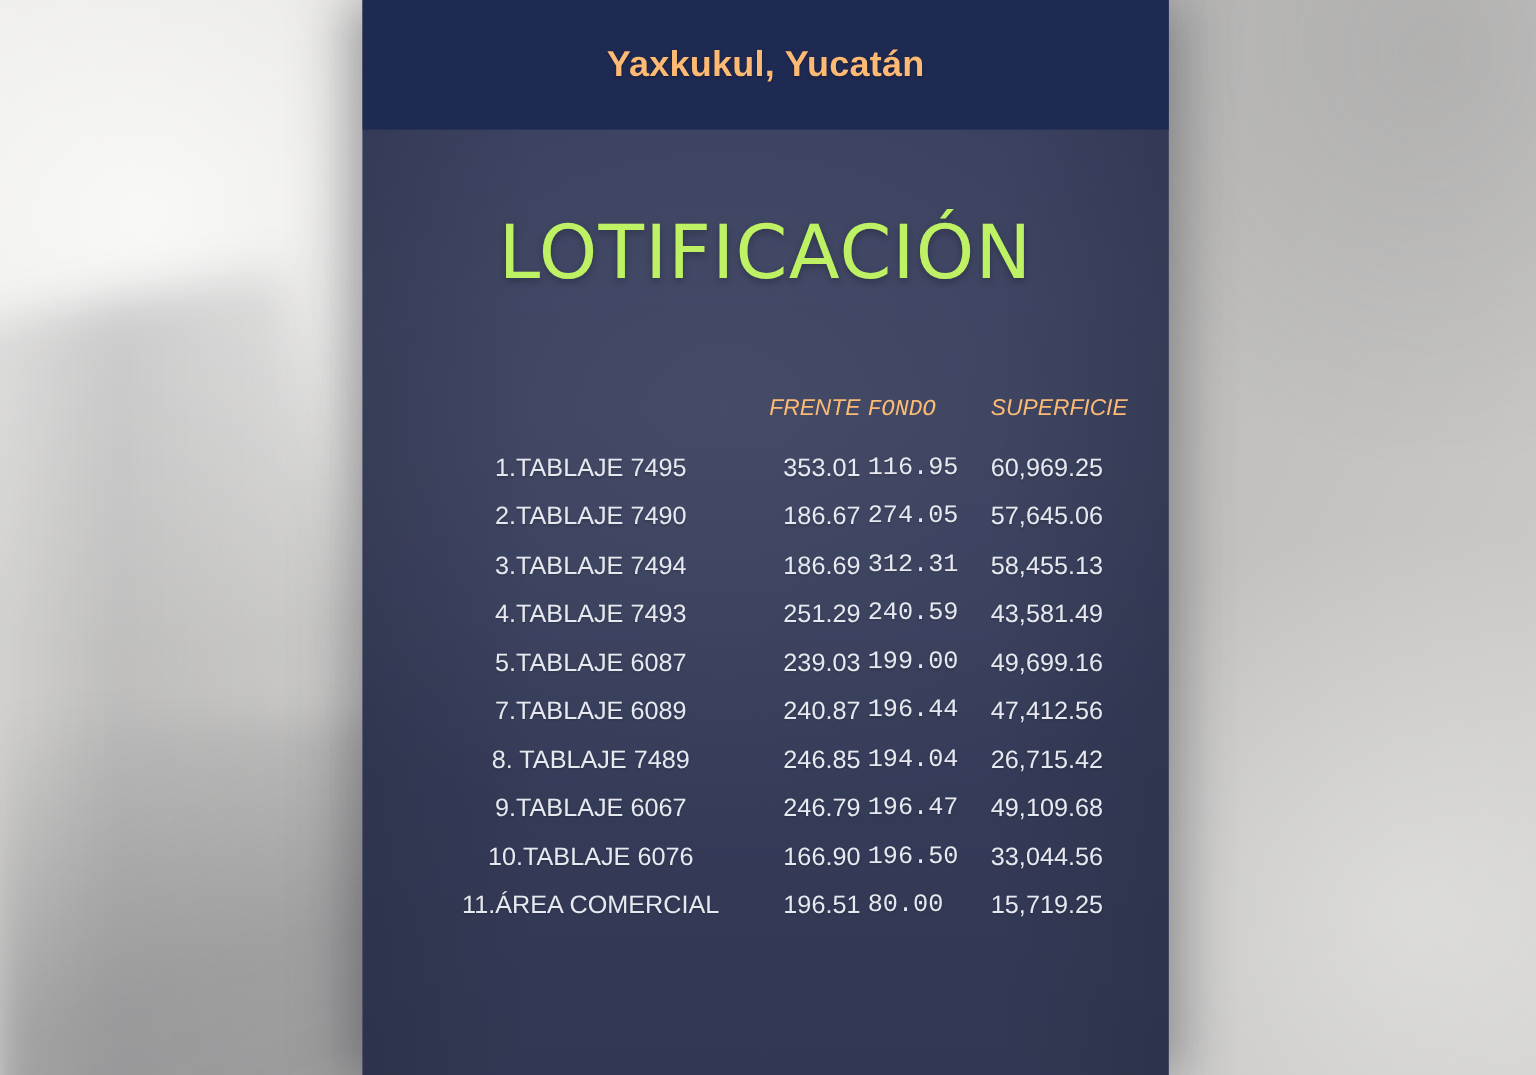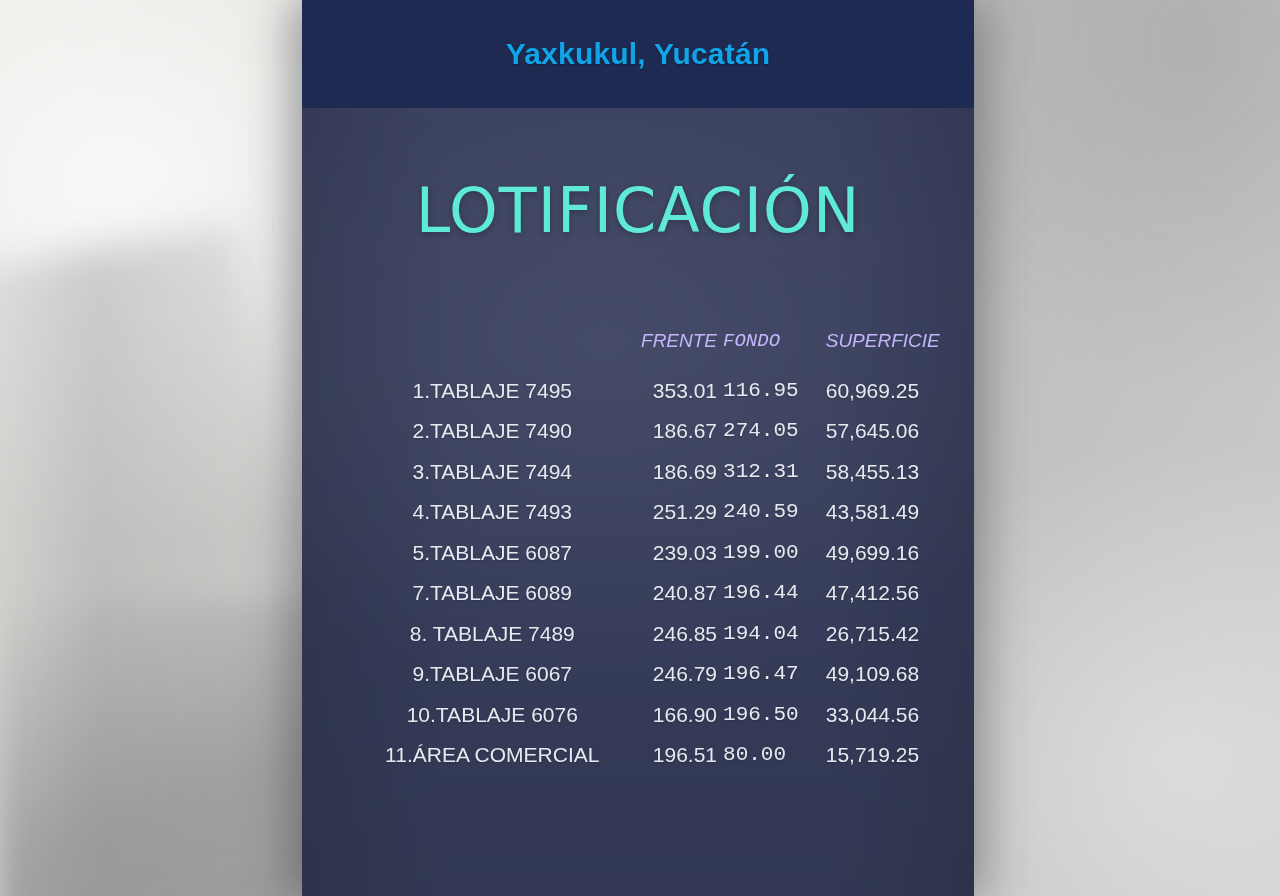--- a/index.html
+++ b/index.html
@@ -87,33 +87,33 @@
   
   .poster-header {
     position: relative;
     height: 108px;
     background: #1f2a52;
     display: flex;
     align-items: center;
     justify-content: center;
   }
   .poster-header .loc-title {
-    color: #0ea5e9;
+    color: #fdba74;
     font-size: 30px;
     font-weight: bold;
     letter-spacing: 0.2px;
     text-shadow: 0 1px 2px rgba(0,0,0,0.35);
   }
 
   
   .poster-heading {
     position: relative;
     margin-top: 66px;
     text-align: center;
-    color: #5eead4;
+    color: #bef264;
     font-size: 62px;
     letter-spacing: 1px;
     font-weight: 400;
     font-family: "DejaVu Sans", sans-serif;
     text-shadow: 0 2px 6px rgba(0,0,0,0.25);
   }
 
   
   .lot-table {
     position: relative;
@@ -126,21 +126,21 @@
     padding: 0;
     font-size: 21px;
     line-height: 40.5px;
     font-weight: 400;
     white-space: nowrap;
   }
   .lot-table thead th {
     font-style: italic;
     font-weight: 400;
     font-size: 19px;
-    color: #c4b5fd;
+    color: #fdba74;
     padding-bottom: 9px;
   }
   .lot-table th.c-name, .lot-table td.c-name {
     text-align: center;
     width: 270px;
     padding-left: 46px;
   }
   .lot-table th.c-frente, .lot-table td.c-frente {
     text-align: right;
     width: 120px;

